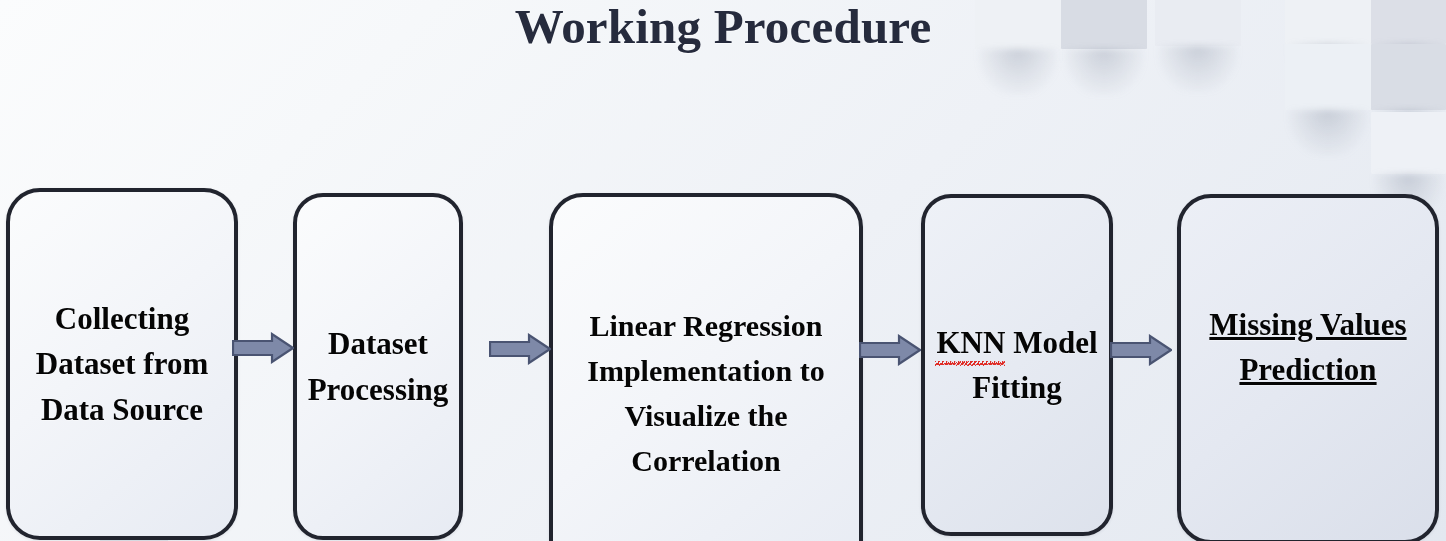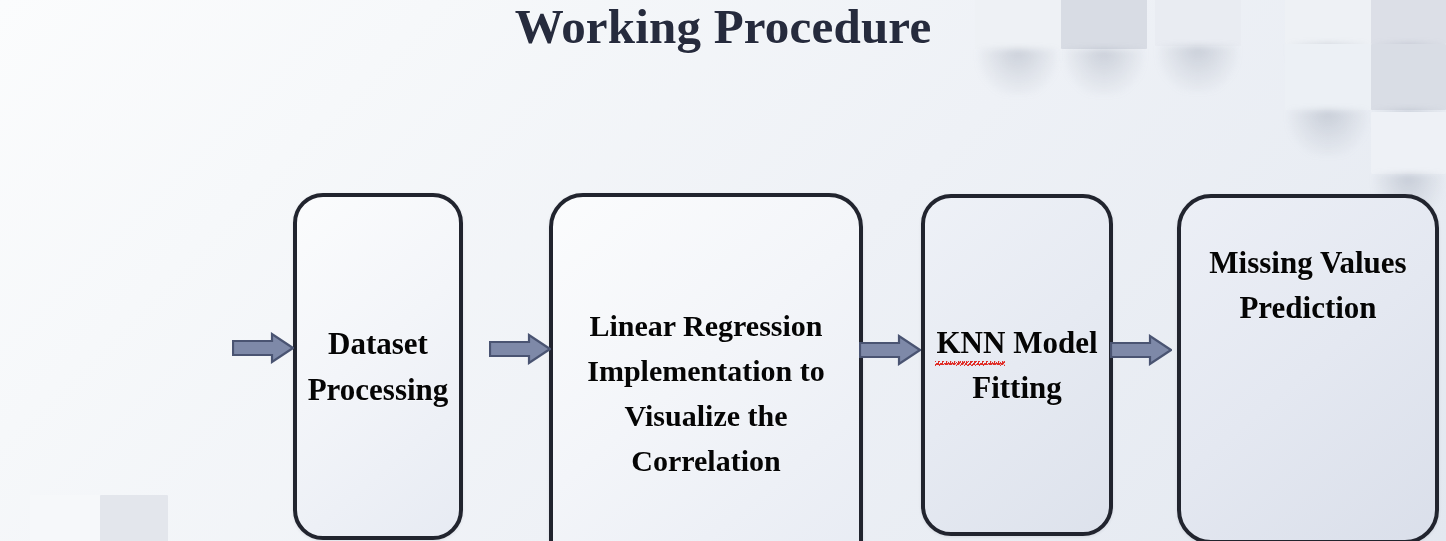--- a/index.html
+++ b/index.html
@@ -77,21 +77,21 @@
   .box.b1 { left: 6px;   top: 188px; width: 232px; height: 352px; border-radius: 34px; }
   .box.b1 .label { font-size: 31px; }
   .box.b2 { left: 293px; top: 193px; width: 170px; height: 347px; border-radius: 30px; }
   .box.b3 { left: 549px; top: 193px; width: 314px; height: 400px; border-radius: 34px; }
   .box.b3 .label { font-size: 30px; line-height: 1.5; }
   .box.b4 { left: 921px; top: 194px; width: 192px; height: 342px; border-radius: 30px;
             background: linear-gradient(140deg, #eef1f7 0%, #e6eaf2 50%, #dde2ec 100%); }
   .box.b5 { left: 1177px; top: 194px; width: 262px; height: 350px; border-radius: 34px;
             background: linear-gradient(140deg, #eceff6 0%, #e4e8f1 50%, #dadfea 100%);
             align-items: flex-start; }
-  .box.b5 .label { padding-top: 42px; }
+  .box.b5 .label { padding-top: 104px; text-decoration: underline; }
 
   .spell {
     position: relative;
     display: inline-block;
   }
   .spell::after{
     content:"";
     position:absolute;
     left:-1px;
     right:-1px;
@@ -138,20 +138,23 @@
     <div class="sq" style="left:1371px;top:-6px;  width:75px; height:50px;  background:#dcdfe7;"></div>
     <div class="sq" style="left:1285px;top:44px;  width:86px; height:66px;  background:#ecf0f5;"></div>
     <div class="sq" style="left:1371px;top:44px;  width:75px; height:66px;  background:#d9dde5;"></div>
     <div class="sq" style="left:1371px;top:112px; width:75px; height:62px;  background:#eef1f6;"></div>
     <div class="sq" style="left:30px;  top:495px; width:70px; height:60px;  background:#f6f8fa;"></div>
     <div class="sq" style="left:100px; top:495px; width:68px; height:60px;  background:#e3e6ec;"></div>
   </div>
 
   <div class="title">Working Procedure</div>
 
+  <div class="box b1">
+    <div class="label">Collecting Dataset from Data Source</div>
+  </div>
 
   <div class="box b2">
     <div class="label">Dataset Processing</div>
   </div>
 
   <div class="box b3">
     <div class="label">Linear Regression Implementation to Visualize the Correlation</div>
   </div>
 
   <div class="box b4">

